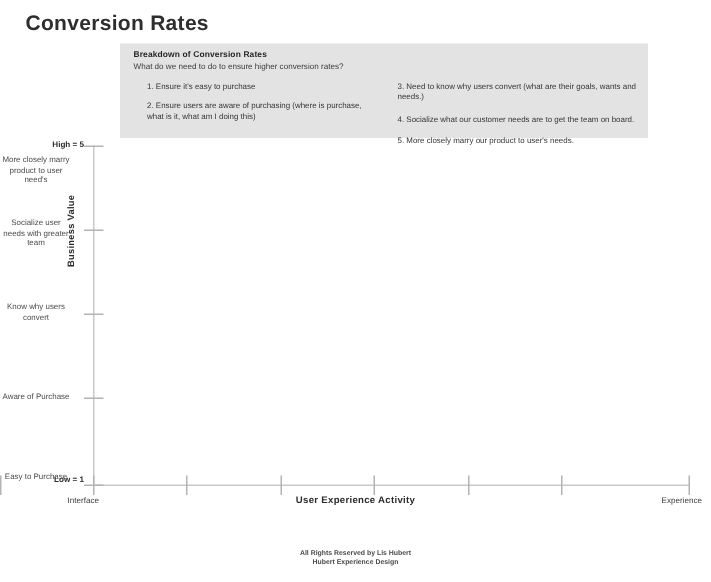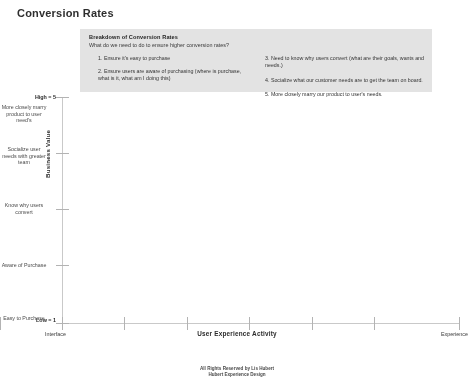--- a/index.html
+++ b/index.html
@@ -14,21 +14,21 @@
     font-family: "Liberation Sans", sans-serif;
     color: #3b3b3b;
     overflow: hidden;
   }
 
   
   #page-title {
     position: absolute;
     left: 17px;
     top: 7px;
-    font-size: 11px;
+    font-size: 14px;
     font-weight: bold;
     letter-spacing: 0.2px;
     color: #2e2e2e;
   }
 
   
   #breakdown-panel {
     position: absolute;
     left: 80px;
     top: 29px;

